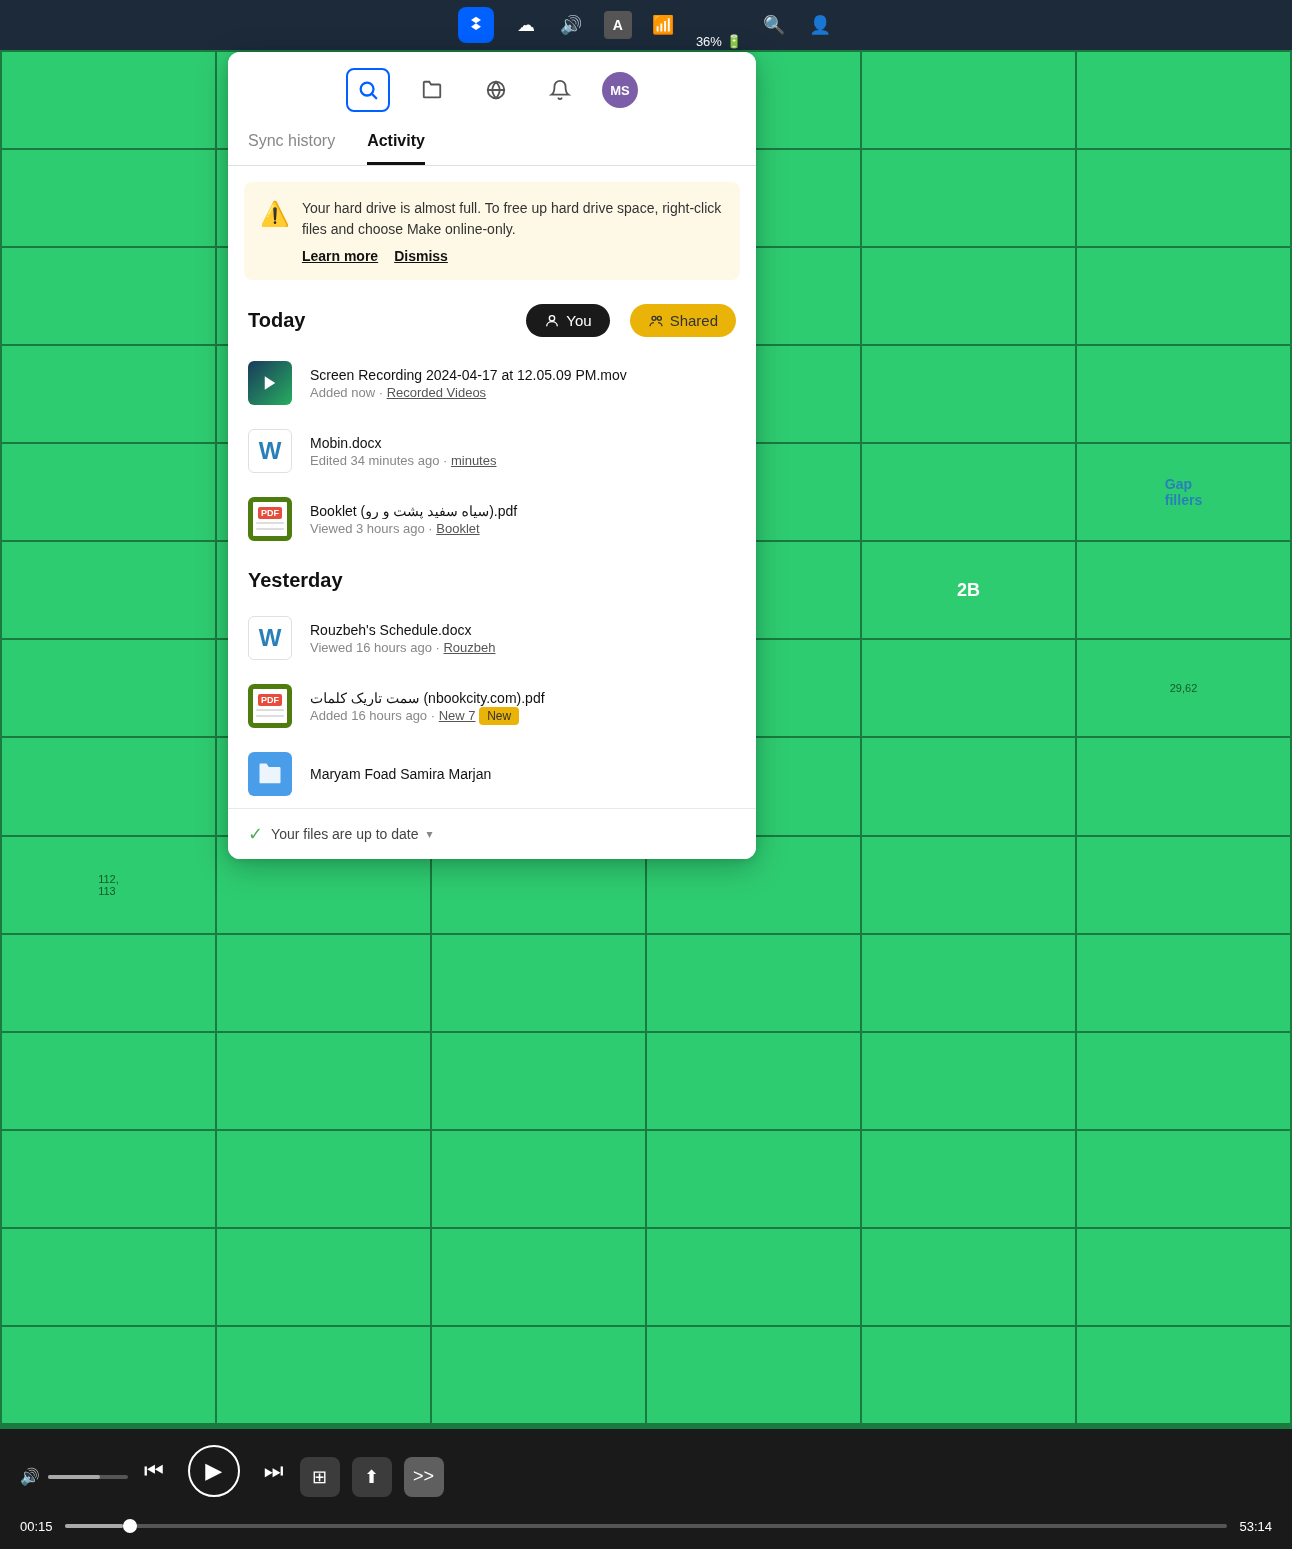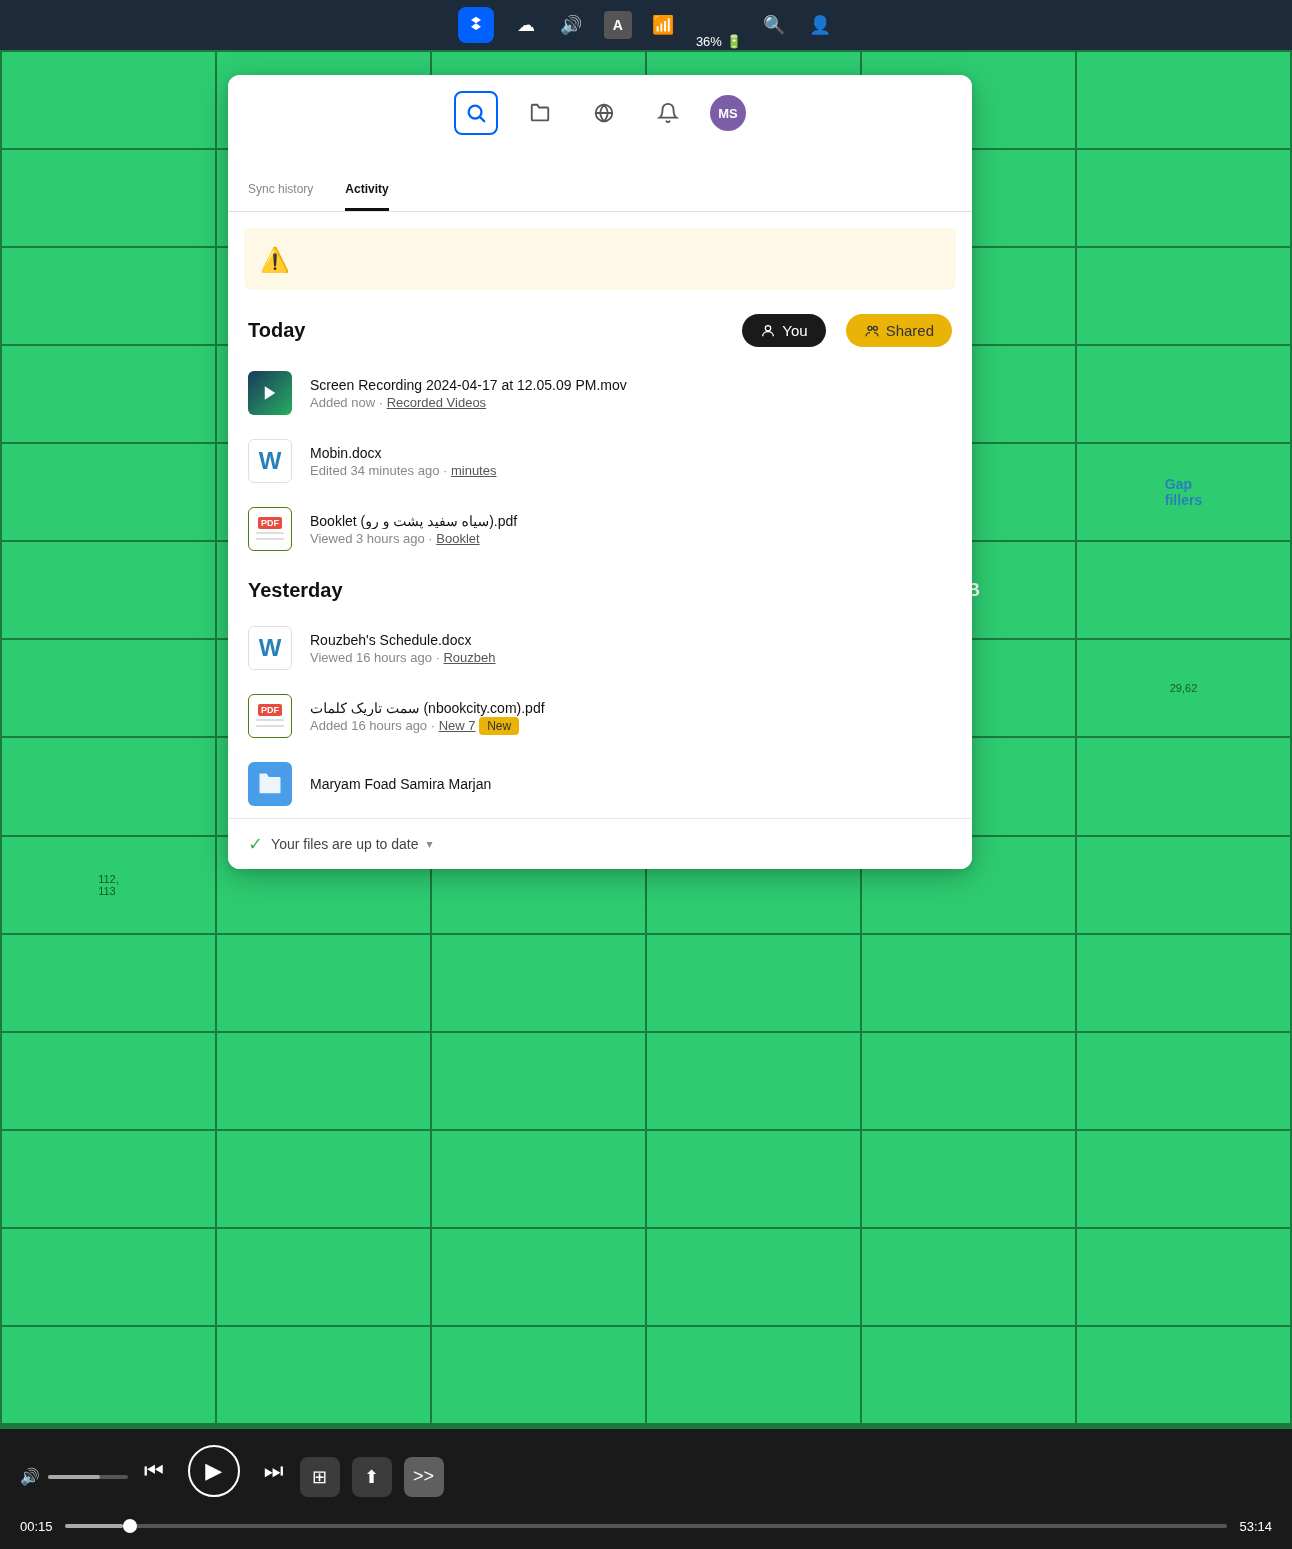--- a/index.html
+++ b/index.html
@@ -58,23 +58,23 @@
     .cell {
       background: #2ecc71;
       display: flex; align-items: center; justify-content: center;
       font-size: 12px; color: #1a5c30;
     }
     .cell.blue-text { color: #2980b9; font-weight: bold; font-size: 14px; }
 
     
     .dropbox-popup {
       position: absolute;
-      top: 75px;
+      top: 52px;
       left: 228px;
-      width: 744px;
+      width: 528px;
       background: white;
       border-radius: 12px;
       box-shadow: 0 8px 32px rgba(0,0,0,0.25), 0 2px 8px rgba(0,0,0,0.1);
       z-index: 200;
       overflow: hidden;
     }
 
     
     .popup-toolbar {
       display: flex;
@@ -111,26 +111,25 @@
 
     
     .tabs {
       display: flex;
       padding: 12px 20px 0;
       border-bottom: 1px solid #e0e0e0;
       gap: 32px;
     }
     .tab {
       padding: 8px 0 12px;
-      font-size: 12px;
+      font-size: 16px;
       color: #888;
       cursor: pointer;
       border-bottom: 3px solid transparent;
       position: relative;
-      margin-top: 27px;
     }
     .tab.active {
       color: #111;
       font-weight: 600;
       border-bottom: 3px solid #111;
     }
 
     
     .warning-banner {
       margin: 16px;
@@ -210,21 +209,21 @@
       flex-shrink: 0;
       overflow: hidden;
       display: flex; align-items: center; justify-content: center;
     }
     .file-icon-word {
       background: white;
       border: 1px solid #e0e0e0;
     }
     .file-icon-pdf {
       background: white;
-      border: 1px solid #4d7c0f;
+      border: 5px solid #4d7c0f;
     }
     .file-icon-folder {
       background: #4a9de8;
       border-radius: 6px;
     }
     .file-info { flex: 1; min-width: 0; }
     .file-name {
       font-size: 14px;
       font-weight: 500;
       color: #111;
@@ -541,20 +540,27 @@
     <div class="tab">
       <span>Sync history</span>
     </div>
     <div class="tab active">
       <span>Activity</span>
     </div>
   </div>
 
   <div class="warning-banner">
     <div class="warning-icon">⚠️</div>
+    <div>
+      <div class="warning-text">Your hard drive is almost full. To free up hard drive space, right-click files and choose Make online-only.</div>
+      <div class="warning-links">
+        <span class="warning-link">Learn more</span>
+        <span class="warning-link">Dismiss</span>
+      </div>
+    </div>
   </div>
 
   <div class="section-header">
     <span class="section-title">Today</span>
     <div class="toggle-group">
       <button class="toggle-btn active-dark">
         <svg width="16" height="16" viewBox="0 0 24 24" fill="none" stroke="white" stroke-width="2">
             <circle cx="12" cy="8" r="4"></circle>
             <path d="M4 20c0-4 3.6-7 8-7s8 3 8 7"></path>
           </svg>

